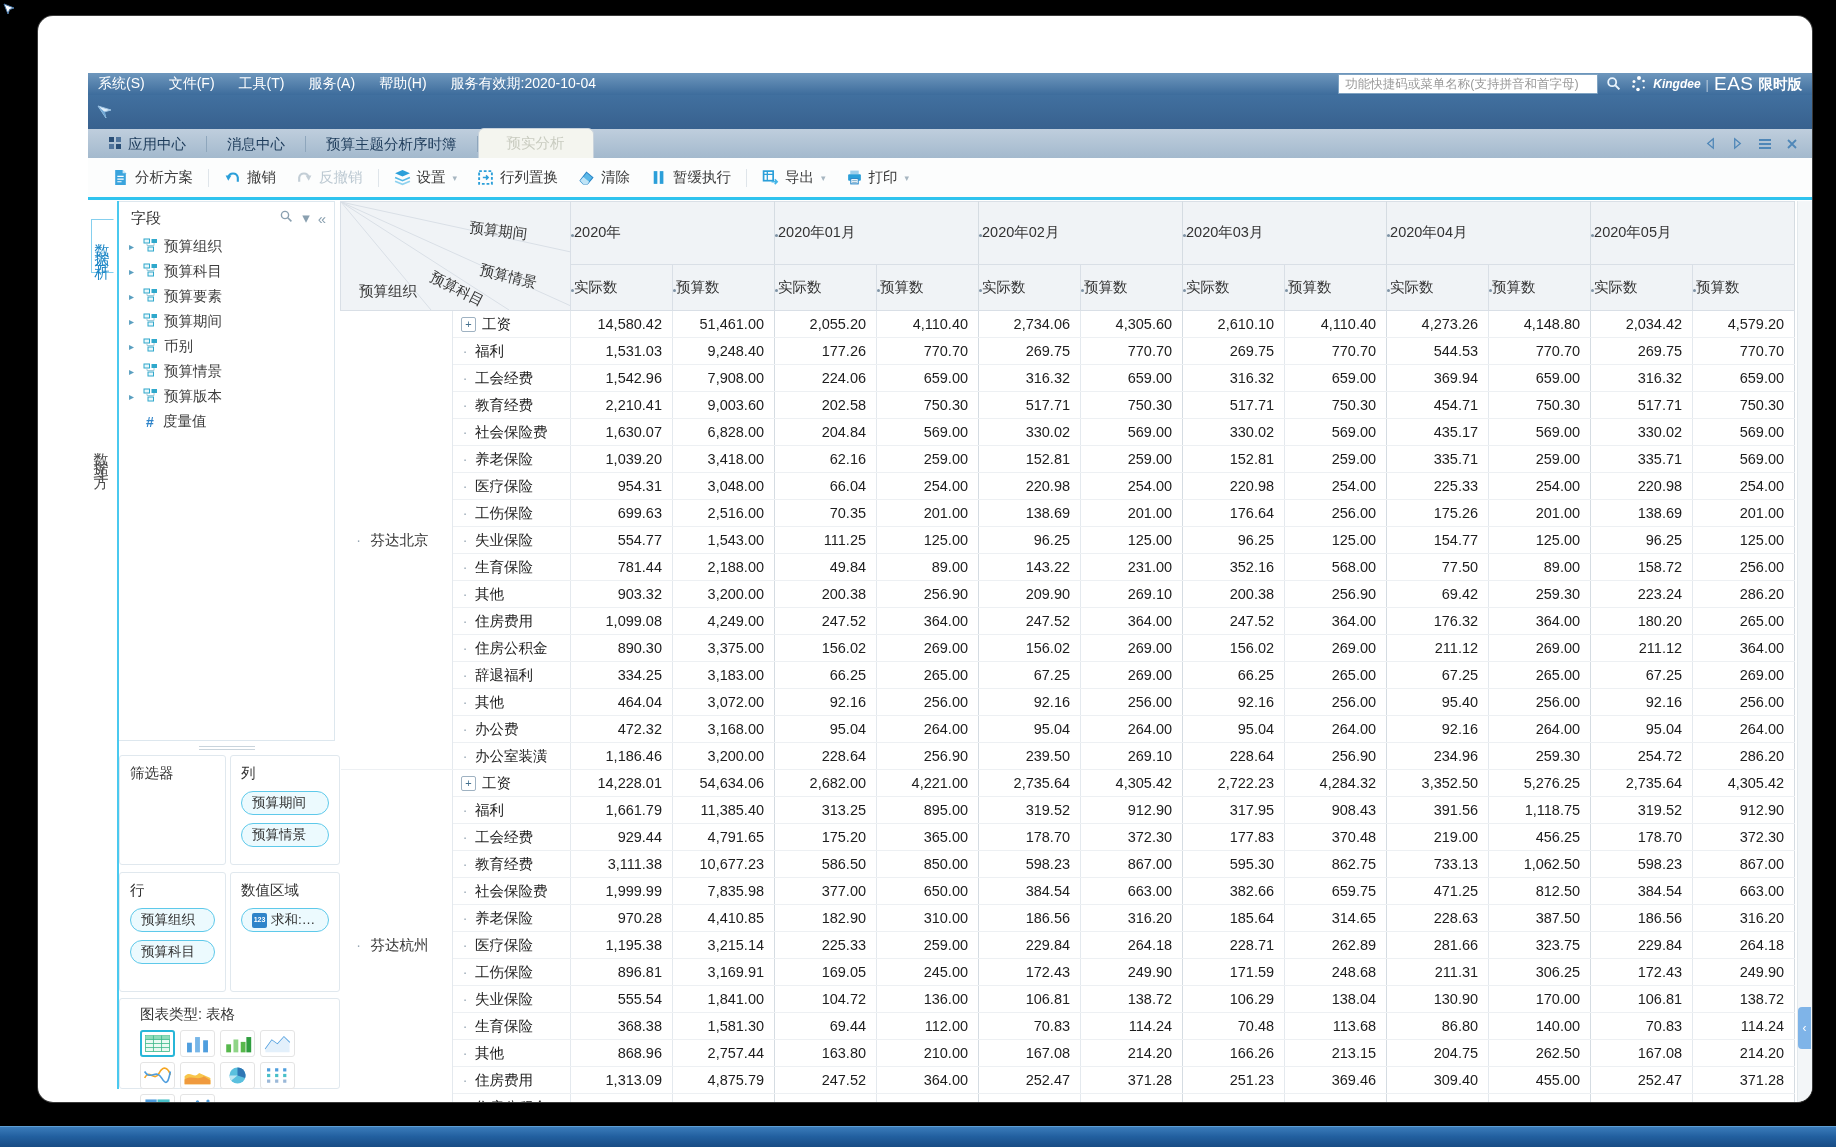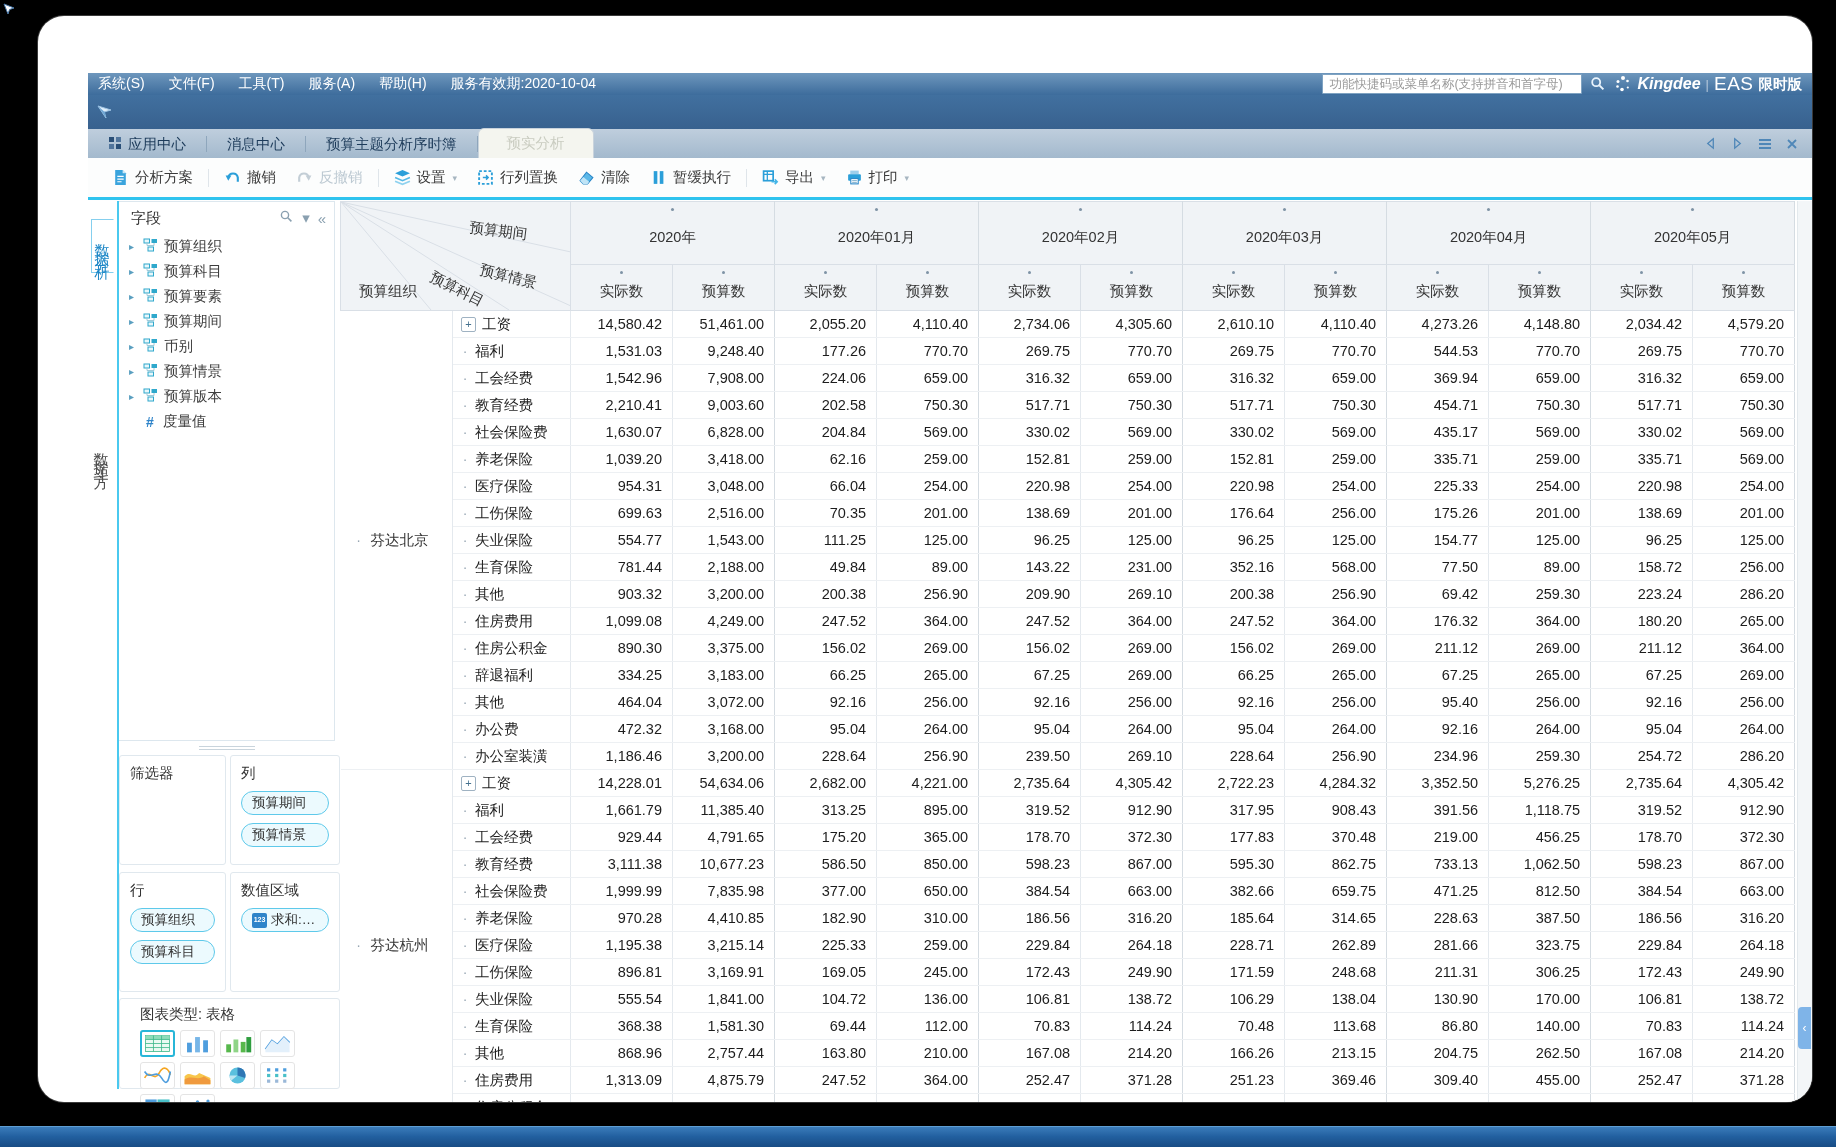--- a/index.html
+++ b/index.html
@@ -1,34 +1,34 @@
 <!DOCTYPE html>
 <html><head>
 <meta charset="utf-8">
 <style>
   html,body{margin:0;padding:0;}
   body{width:1836px;height:1147px;overflow:hidden;background:#000;
        font-family:"Liberation Sans","DejaVu Sans",sans-serif;}
   .stage{position:relative;width:1836px;height:1147px;background:#000;overflow:hidden;}
   .cursor{position:absolute;left:3px;top:3px;z-index:50;}
   .window{position:absolute;left:38px;top:16px;width:1774px;height:1086px;background:#fff;
-          border-radius:26px;overflow:hidden;box-shadow:0 0 0 1px #3a3a3a;}
+          border-radius:15px;overflow:hidden;box-shadow:0 0 0 1px #3a3a3a;}
   
   .bluebar{position:absolute;left:50px;top:57px;right:0;height:56px;
            background:linear-gradient(180deg,#5d88b2 0%,#41709f 40%,#38618e 100%);}
   .menurow{display:flex;align-items:center;height:22px;padding:0 10px;color:#fff;font-size:14px;
            background:linear-gradient(180deg,#6e97bd,#3d6c9c);}
   .menu-item{margin-right:24px;white-space:nowrap;}
   .menu-validity{white-space:nowrap;margin-right:10px;}
   .menu-right{margin-left:auto;display:flex;align-items:center;gap:8px;}
   .fn-search{width:246px;height:18px;border:1px solid #7fa3c2;background:#fff;font-size:12.5px;
              color:#555;padding:0 6px;border-radius:1px;}
   .fn-search::placeholder{color:#9a9a9a;}
   .brand{display:flex;align-items:center;gap:5px;color:#fff;white-space:nowrap;}
-  .brand .kd{font-style:italic;font-weight:bold;font-size:16px;}
+  .brand .kd{font-style:italic;font-weight:bold;font-size:12px;}
   .brand .divider{opacity:.55;font-size:13px;}
   .brand .eas{font-size:19px;letter-spacing:.5px;}
   .brand .edition{font-weight:bold;font-size:14.5px;}
   .iconrow{height:34px;display:flex;align-items:center;padding-left:4px;}
   
   .tabbar{position:absolute;left:50px;top:113px;right:0;height:29px;display:flex;align-items:flex-end;
           background:linear-gradient(180deg,#bfcedd,#a3b9cd);border-bottom:1px solid #93a9c0;}
   .tab{height:28px;display:flex;align-items:center;gap:6px;padding:0 20px;font-size:14.5px;
        color:#1d3b5a;position:relative;}
   .tabsep{width:1px;height:16px;background:#8ea6bc;align-self:center;}
@@ -84,21 +84,21 @@
   .cicon{width:35px;height:27px;border:1px solid #e4e4e4;border-radius:3px;background:#fff;
          display:flex;align-items:center;justify-content:center;box-sizing:border-box;}
   .cicon.selected{border:2px solid #27b6d8;}
   
   .tablewrap{position:absolute;left:302px;top:185px;width:1458px;height:940px;overflow:hidden;background:#fff;}
   table.pivot{border-collapse:collapse;table-layout:fixed;width:1454px;}
   .pivot th{background:#f0f3f6;border:1px solid #d9dfe6;font-weight:normal;font-size:14.5px;color:#333;
             padding:0;box-sizing:border-box;}
   .pivot th.mth{height:62px;}
   .pivot th.sth{height:46px;}
-  .colhead{display:flex;flex-direction:column;align-items:center;height:100%;}
+  .colhead{display:flex;flex-direction:row;align-items:center;height:100%;}
   .hdot{width:3px;height:3px;border-radius:50%;background:#7e93a5;margin-top:6px;}
   .hlabel{flex:1;display:flex;align-items:center;}
   .pivot th.corner{padding:0;position:relative;background:#f0f3f6;}
   .pivot td{height:27px;padding:0;border-right:1px solid #e4e9ee;border-bottom:1px solid #edf0f3;
             font-size:14.5px;color:#1d1d1d;box-sizing:border-box;background:#fff;}
   .pivot td.val{text-align:right;padding-right:10px;}
   .pivot td.gb, .pivot th.gb{border-right:1px solid #d5dce2;}
   .pivot td.acct{padding-left:8px;}
   .acct-inner{display:flex;align-items:center;gap:6px;}
   .bullet{color:#98a7b4;font-size:14px;width:8px;text-align:center;}

